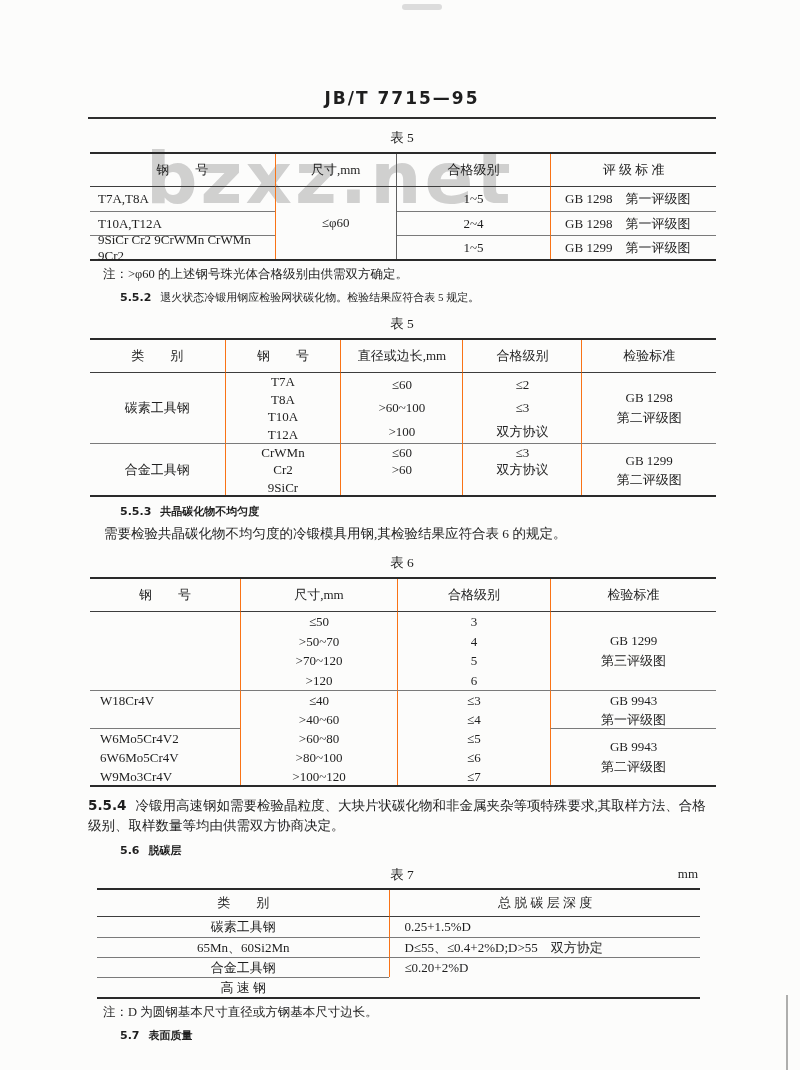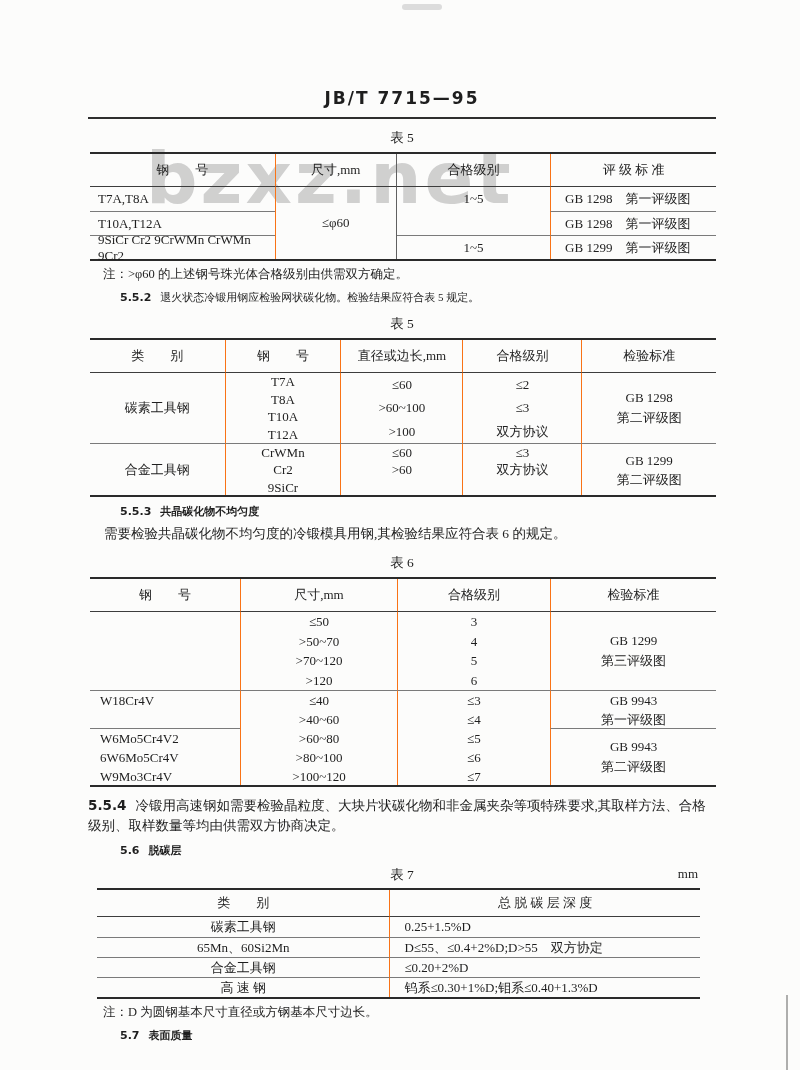--- a/index.html
+++ b/index.html
@@ -83,20 +83,21 @@
       <div class="cell th" style="grid-area:1/3/2/4">合格级别</div>
       <div class="cell th vl" style="grid-area:1/4/2/5">评 级 标 准</div>
 
       <div class="cell lft" style="grid-area:2/1/3/2">T7A,T8A</div>
       <div class="cell lft bt" style="grid-area:3/1/4/2">T10A,T12A</div>
       <div class="cell lft bt" style="grid-area:4/1/5/2">9SiCr Cr2 9CrWMn CrWMn 9Cr2</div>
 
       <div class="cell vl vr" style="grid-area:2/2/5/3">≤φ60</div>
 
       <div class="cell" style="grid-area:2/3/3/4">1~5</div>
+      <div class="cell bt" style="grid-area:3/3/4/4">2~4</div>
       <div class="cell bt" style="grid-area:4/3/5/4">1~5</div>
 
       <div class="cell lft pad14 vl" style="grid-area:2/4/3/5">GB 1298　第一评级图</div>
       <div class="cell lft pad14 vl bt" style="grid-area:3/4/4/5">GB 1298　第一评级图</div>
       <div class="cell lft pad14 vl bt" style="grid-area:4/4/5/5">GB 1299　第一评级图</div>
     </div>
     <div class="note">注：&gt;φ60 的上述钢号珠光体合格级别由供需双方确定。</div>
 
     <div class="clause">
       <span class="cnum">5.5.2</span><span>退火状态冷锻用钢应检验网状碳化物。检验结果应符合表 5 规定。</span>
@@ -230,21 +231,20 @@
       <div class="cell th" style="grid-area:1/1/2/2">类　　别</div>
       <div class="cell th vl" style="grid-area:1/2/2/3">总 脱 碳 层 深 度</div>
 
       <div class="cell" style="grid-area:2/1/3/2">碳素工具钢</div>
       <div class="cell lft pad14 vl" style="grid-area:2/2/3/3">0.25+1.5%D</div>
       <div class="cell bt" style="grid-area:3/1/4/2">65Mn、60Si2Mn</div>
       <div class="cell lft pad14 vl bt" style="grid-area:3/2/4/3">D≤55、≤0.4+2%D;D&gt;55　双方协定</div>
       <div class="cell bt" style="grid-area:4/1/5/2">合金工具钢</div>
       <div class="cell lft pad14 vl bt" style="grid-area:4/2/5/3">≤0.20+2%D</div>
       <div class="cell bt" style="grid-area:5/1/6/2">高 速 钢</div>
-      <div class="cell lft pad14 vl bt" style="grid-area:5/2/6/3">钨系≤0.30+1%D;钼系≤0.40+1.3%D</div>
     </div>
     <div class="note">注：D 为圆钢基本尺寸直径或方钢基本尺寸边长。</div>
 
     <div class="clause">
       <span class="cnum">5.7</span><span class="ctitle">表面质量</span>
     </div>
 
   </div>
 </div>
 

